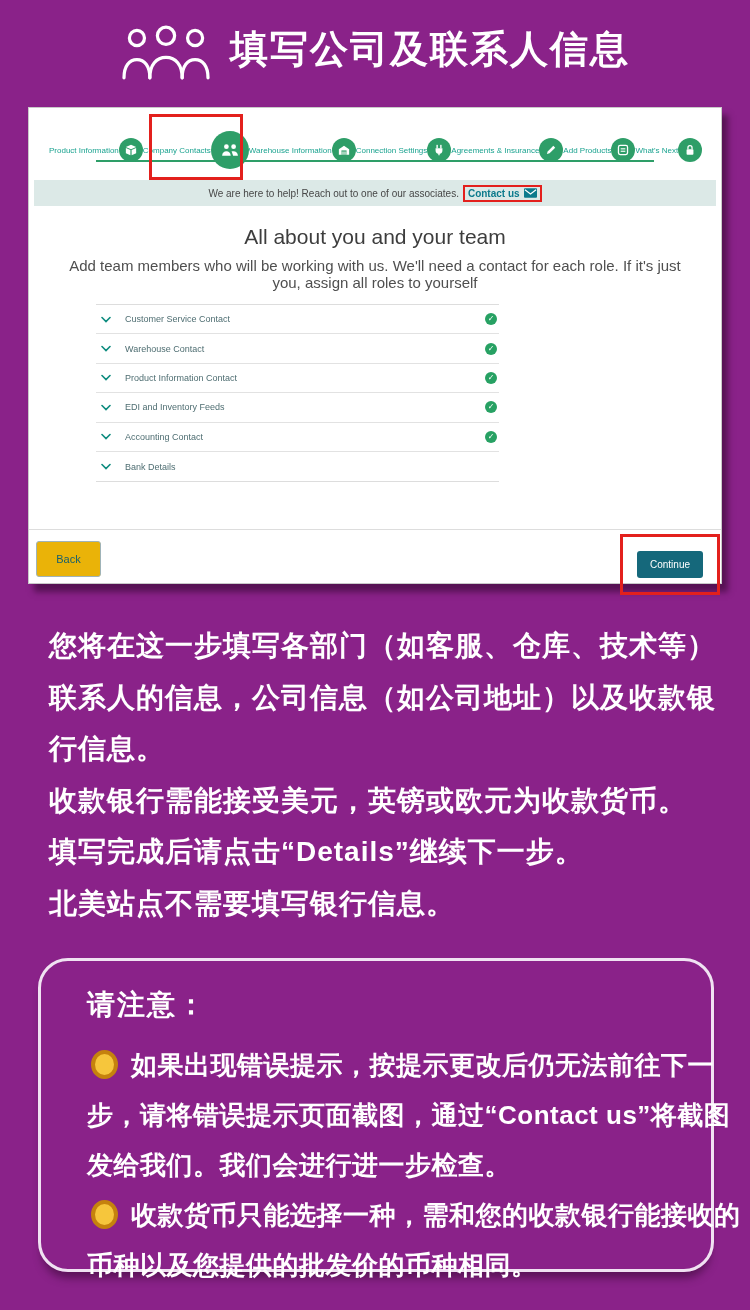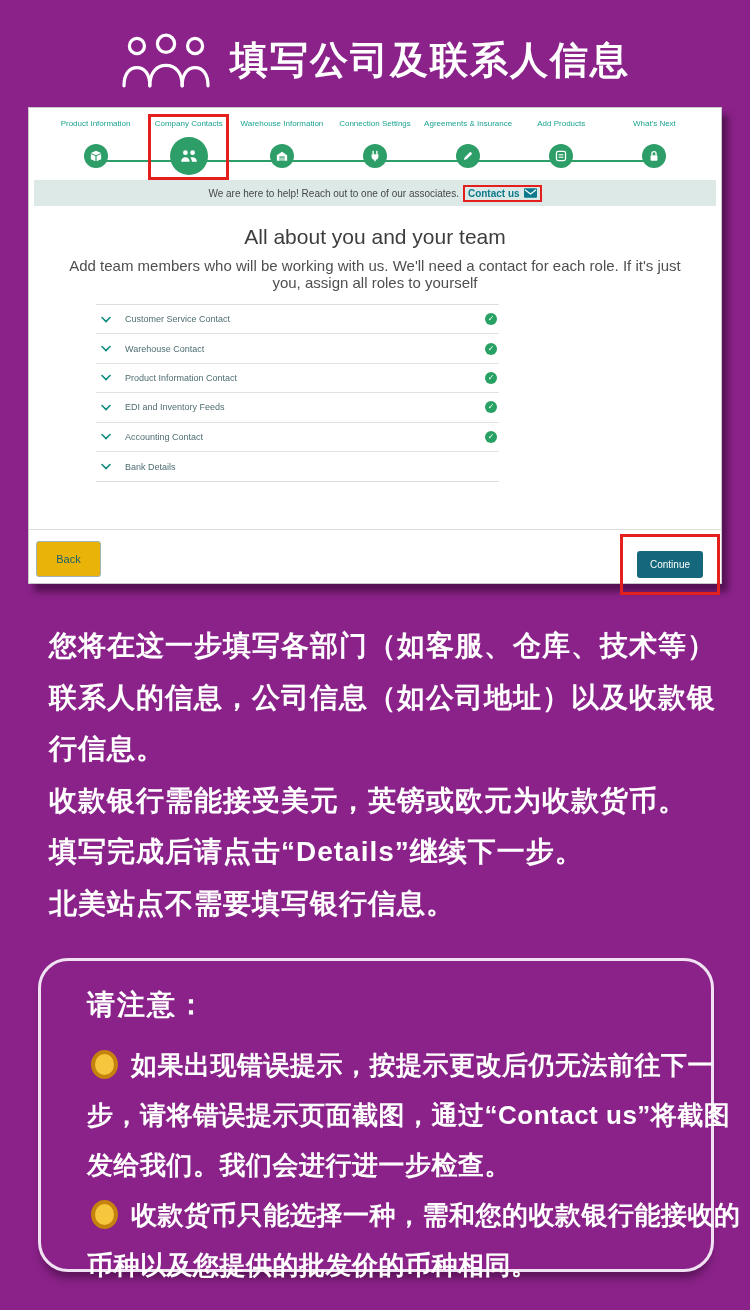--- a/index.html
+++ b/index.html
@@ -2,34 +2,34 @@
 <html><head>
 <meta charset="utf-8">
 <style>
   * { margin:0; padding:0; box-sizing:border-box; }
   html,body { width:750px; }
   body { font-family:"Liberation Sans","DejaVu Sans",sans-serif; }
   .page { position:relative; width:750px; height:1310px; background:#8A2289; overflow:hidden; }
 
   
   .page-header { position:absolute; top:24px; left:0; width:750px; height:72px;
-    display:flex; align-items:center; justify-content:center; gap:18px; }
+    display:flex; align-items:flex-start; justify-content:center; gap:18px; }
   .people-group-icon { width:92px; height:56px; }
   .page-header h1 { color:#fff; font-size:38px; font-weight:bold; letter-spacing:2px; }
 
   
   .portal-card { position:absolute; left:28px; top:107px; width:694px; height:477px;
     background:#fff; border:1px solid #c9c9c9; box-shadow:6px 8px 6px rgba(43,6,40,.55); }
 
   
   .stepper { position:absolute; top:6px; left:0; right:0; height:72px; padding:0 20px;
     display:flex; }
   .stepper-line { position:absolute; top:46px; left:calc(20px + (100% - 40px)/14);
     right:calc(20px + (100% - 40px)/14); height:2px; background:#2E9E68; z-index:0; }
-  .step { position:relative; flex:1; display:flex; flex-direction:column; align-items:center; z-index:1; }
+  .step { position:relative; flex:1; display:flex; flex-direction:row; align-items:center; z-index:1; }
   .step-label { height:18px; padding-top:5px; font-size:8px; color:#1BA390; white-space:nowrap; }
   .step-circle-wrap { height:48px; display:flex; align-items:center; justify-content:center; }
   .step-circle { width:24px; height:24px; border-radius:50%; background:#2E9E68;
     display:flex; align-items:center; justify-content:center; }
   .step-circle svg { width:12px; height:12px; }
   .step.active .step-circle { width:38px; height:38px; }
   .step.active .step-circle svg { width:18px; height:18px; }
   .step-red-box { position:absolute; left:6px; right:6px; top:0; bottom:6px;
     border:3px solid #E3201D; z-index:2; pointer-events:none; }
 

